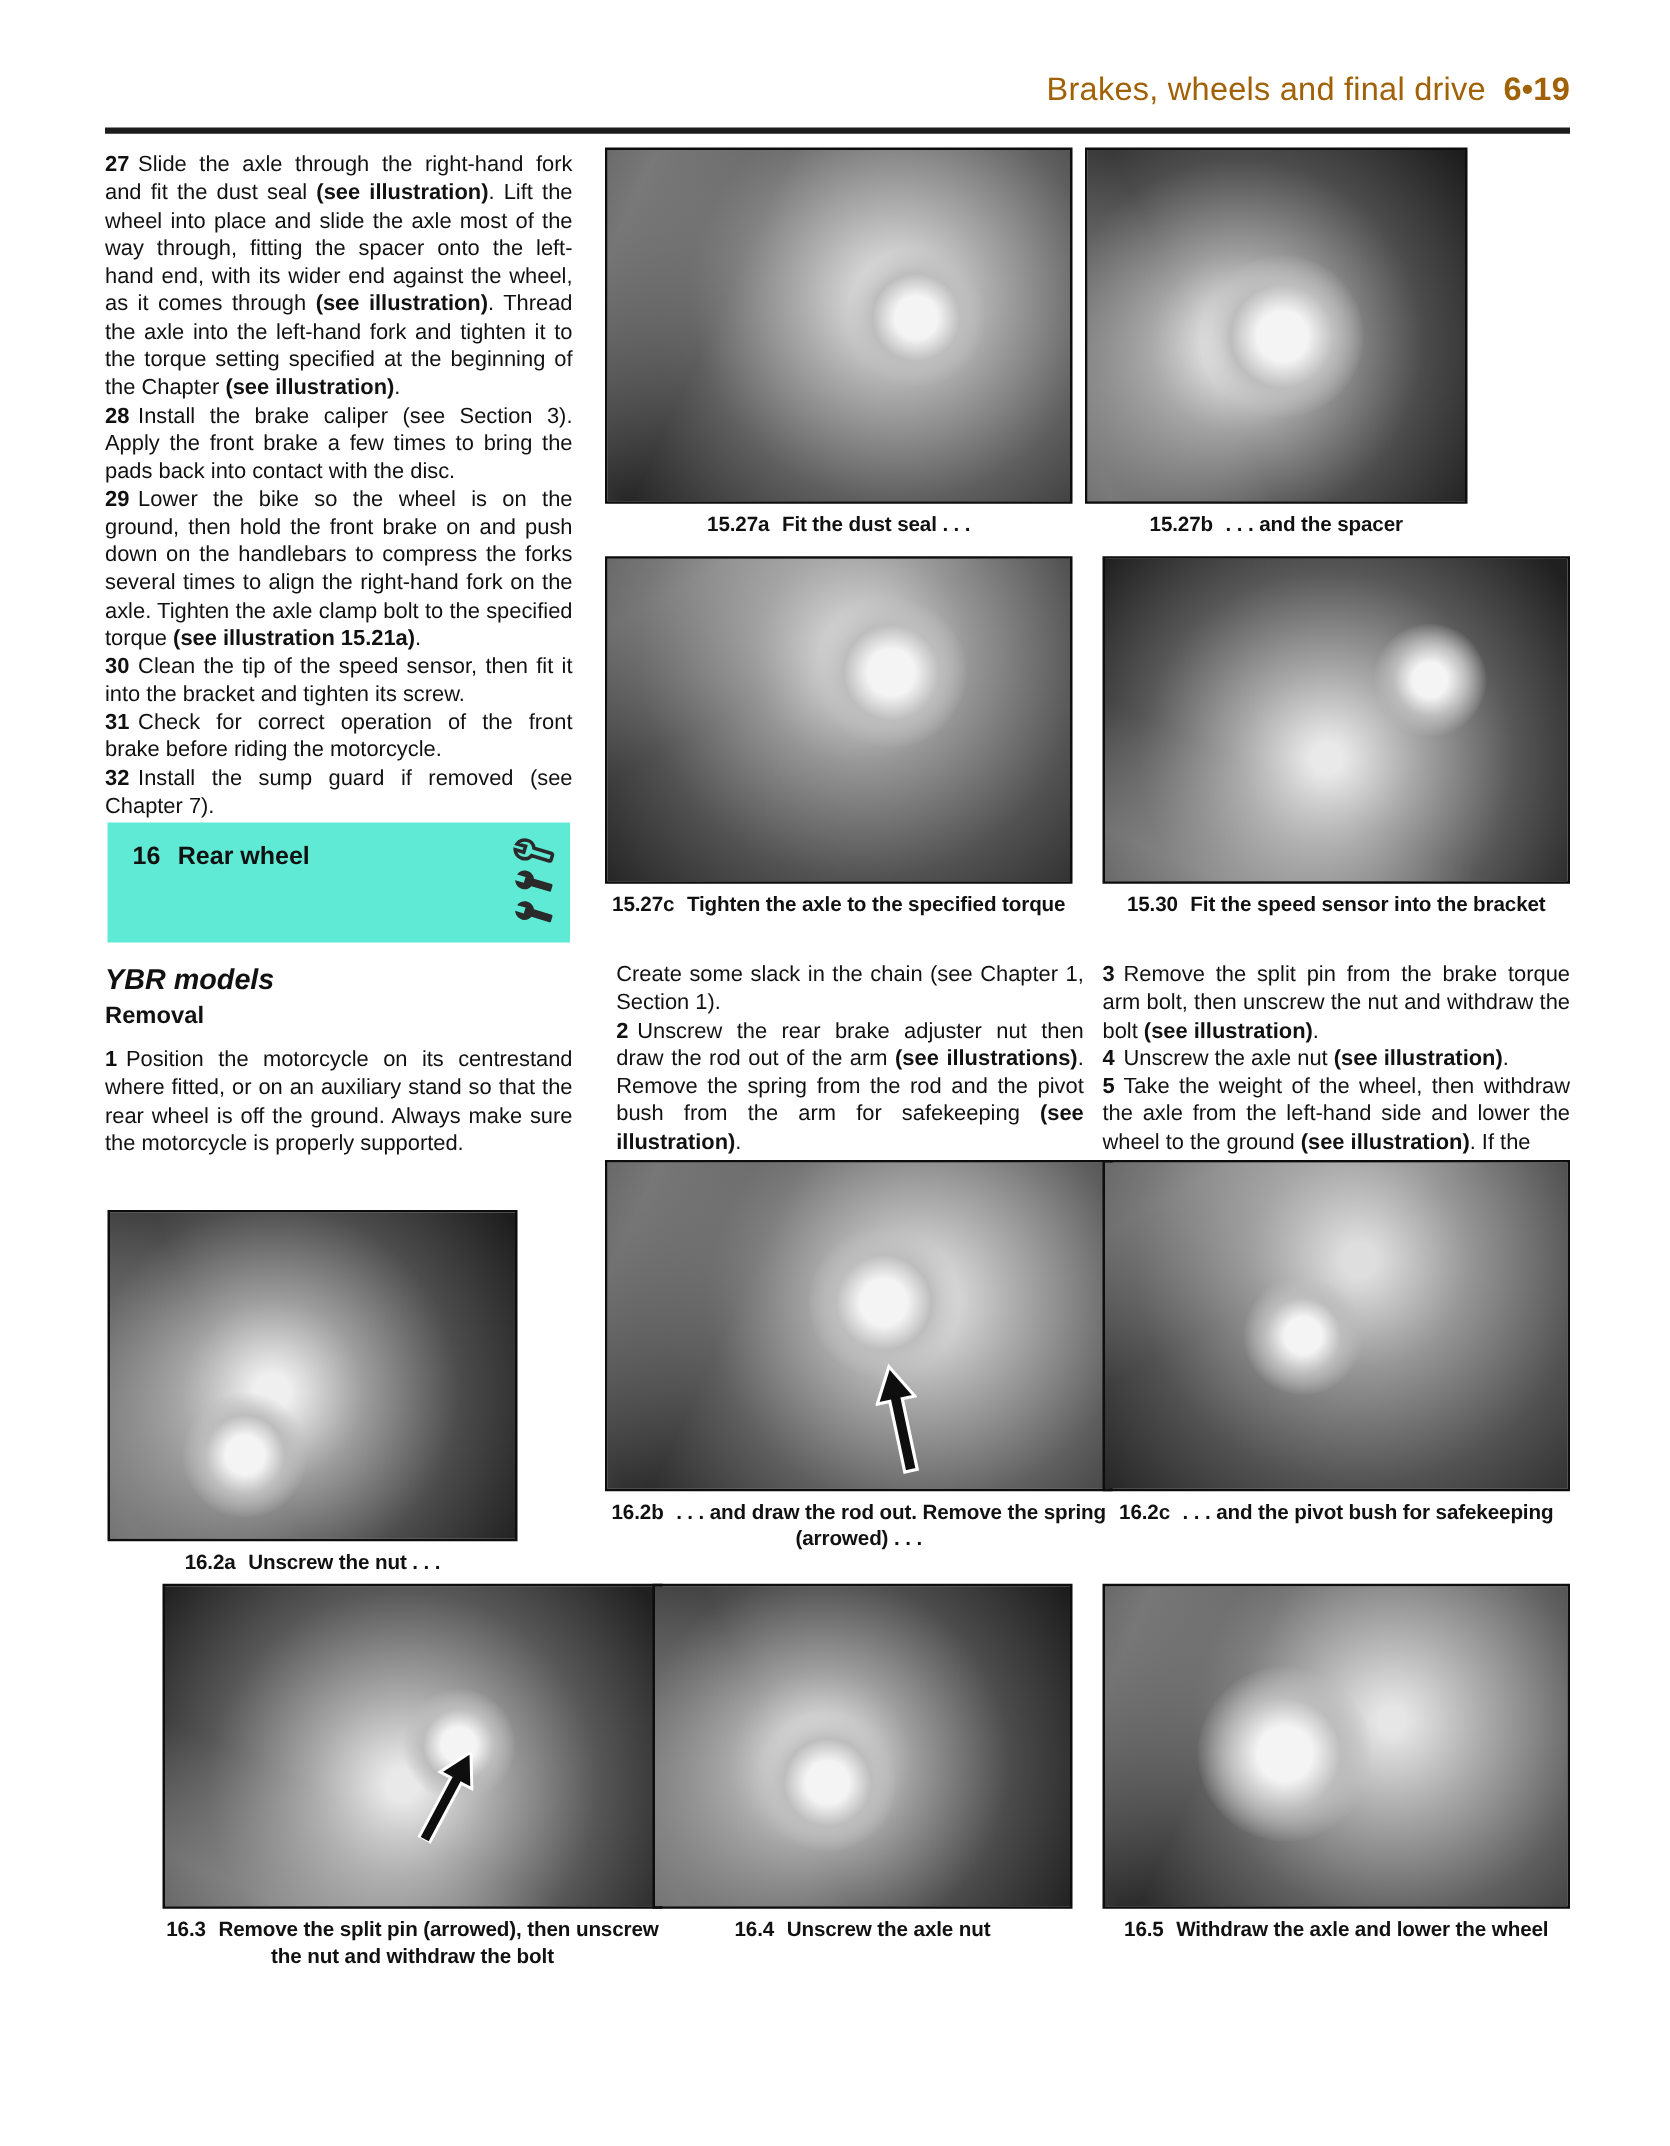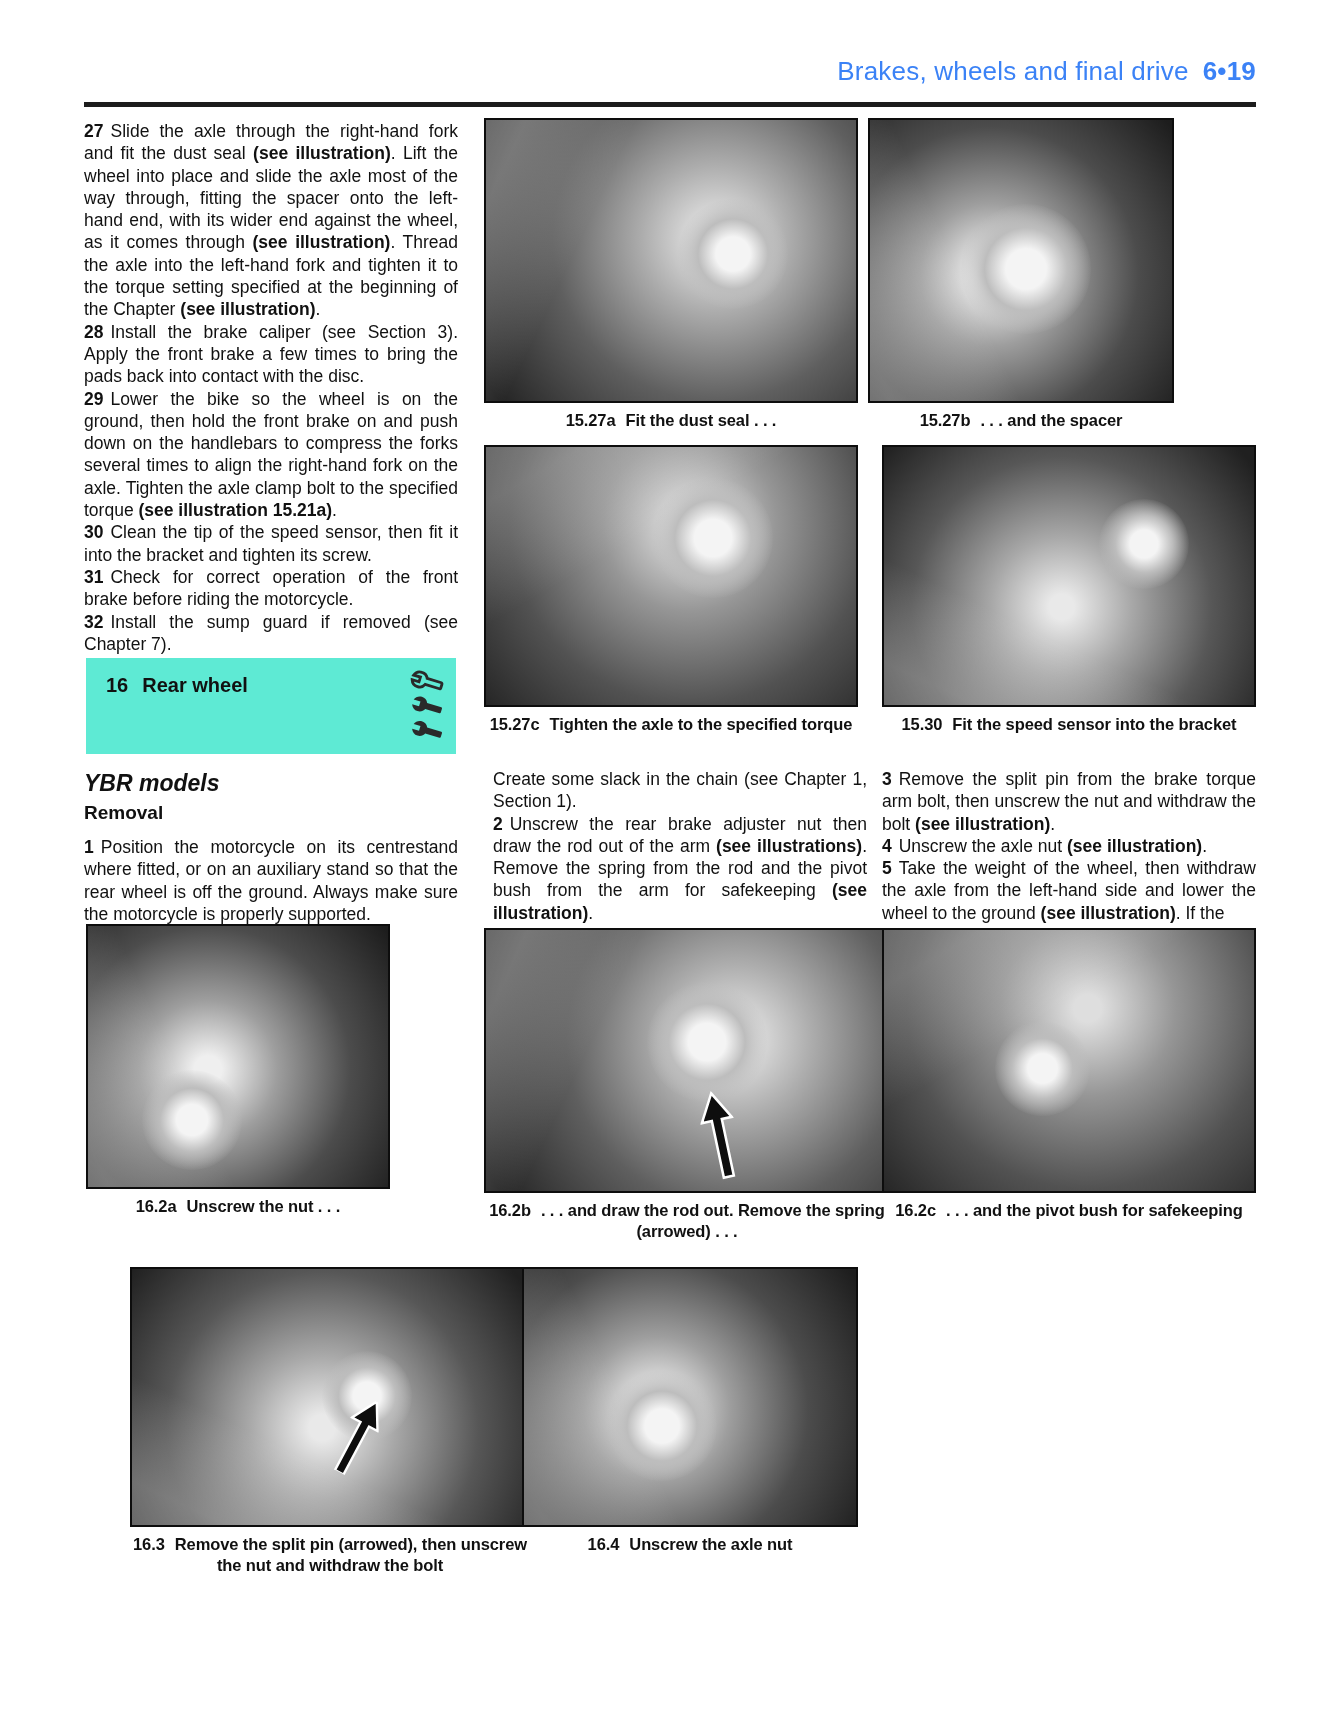--- a/index.html
+++ b/index.html
@@ -3,21 +3,21 @@
 <meta charset="utf-8">
 <style>
   * { margin:0; padding:0; box-sizing:border-box; }
   html,body { background:#ffffff; }
   .page {
     position:relative; width:1336px; height:1717px; background:#ffffff;
     font-family:"Liberation Sans","DejaVu Sans",sans-serif; color:#111;
     overflow:hidden;
   }
   .hdr {
-    position:absolute; top:56px; right:80px; font-size:26px; color:#3b82f6;
+    position:absolute; top:56px; right:80px; font-size:26px; color:#a16207;
     letter-spacing:0.2px;
   }
   .hdr .pgnum { font-weight:bold; margin-left:14px; }
   .rule { position:absolute; left:84px; top:102px; width:1172px; height:5px; background:#1c1c1c; }
 
   .txtcol { position:absolute; font-size:17.5px; line-height:22.3px; text-align:justify; }
   .para { margin:0; }
   .para b.pnum { margin-right:7px; }
 
   .secbox {
@@ -141,21 +141,21 @@
 
   <div class="fig" style="left:882px; top:445px; width:374px;">
     <div class="photo v4" style="height:262px;">
       <div class="glint" style="left:58%; top:20%; width:90px; height:90px;"></div>
     </div>
     <div class="caption">
       <span class="fignum">15.30</span><span>Fit the speed sensor into the bracket</span>
     </div>
   </div>
 
-  <div class="fig" style="left:86px; top:924px; width:304px;">
+  <div class="fig" style="left:86px; top:968px; width:328px;">
     <div class="photo v2" style="height:265px;">
       <div class="glint" style="left:18%; top:55%; width:100px; height:100px;"></div>
     </div>
     <div class="caption">
       <span class="fignum">16.2a</span><span>Unscrew the nut . . .</span>
     </div>
   </div>
 
   <div class="fig" style="left:484px; top:928px; width:406px;">
     <div class="photo v1" style="height:265px;">
@@ -192,14 +192,22 @@
 
   <div class="fig" style="left:484px; top:1267px; width:374px;padding-left:38px;">
     <div class="photo v2" style="height:260px;">
       <div class="glint" style="left:25%; top:40%; width:110px; height:110px;"></div>
     </div>
     <div class="caption">
       <span class="fignum">16.4</span><span>Unscrew the axle nut</span>
     </div>
   </div>
 
+  <div class="fig" style="left:882px; top:1267px; width:374px;">
+    <div class="photo v1" style="height:260px;">
+      <div class="glint" style="left:20%; top:25%; width:140px; height:140px;"></div>
+    </div>
+    <div class="caption">
+      <span class="fignum">16.5</span><span>Withdraw the axle and lower the wheel</span>
+    </div>
+  </div>
 
 </div>
 
 </body></html>

